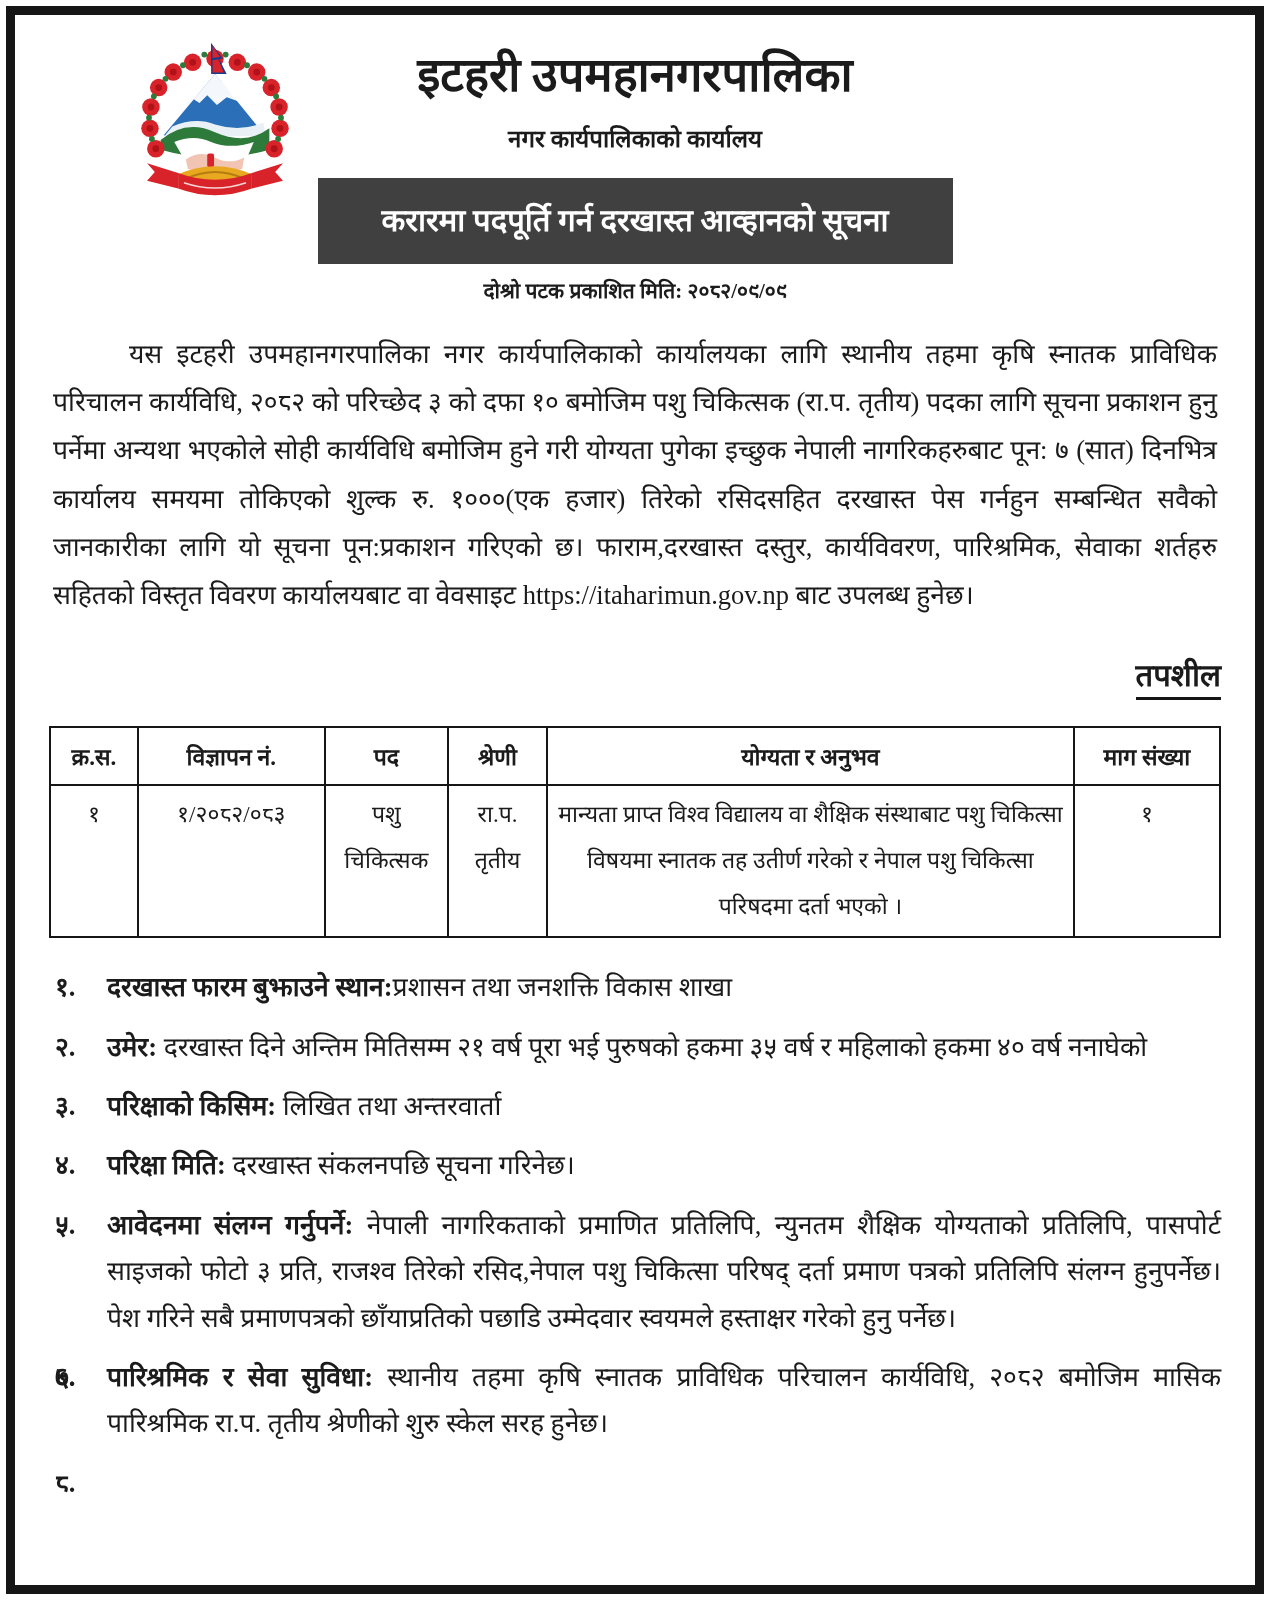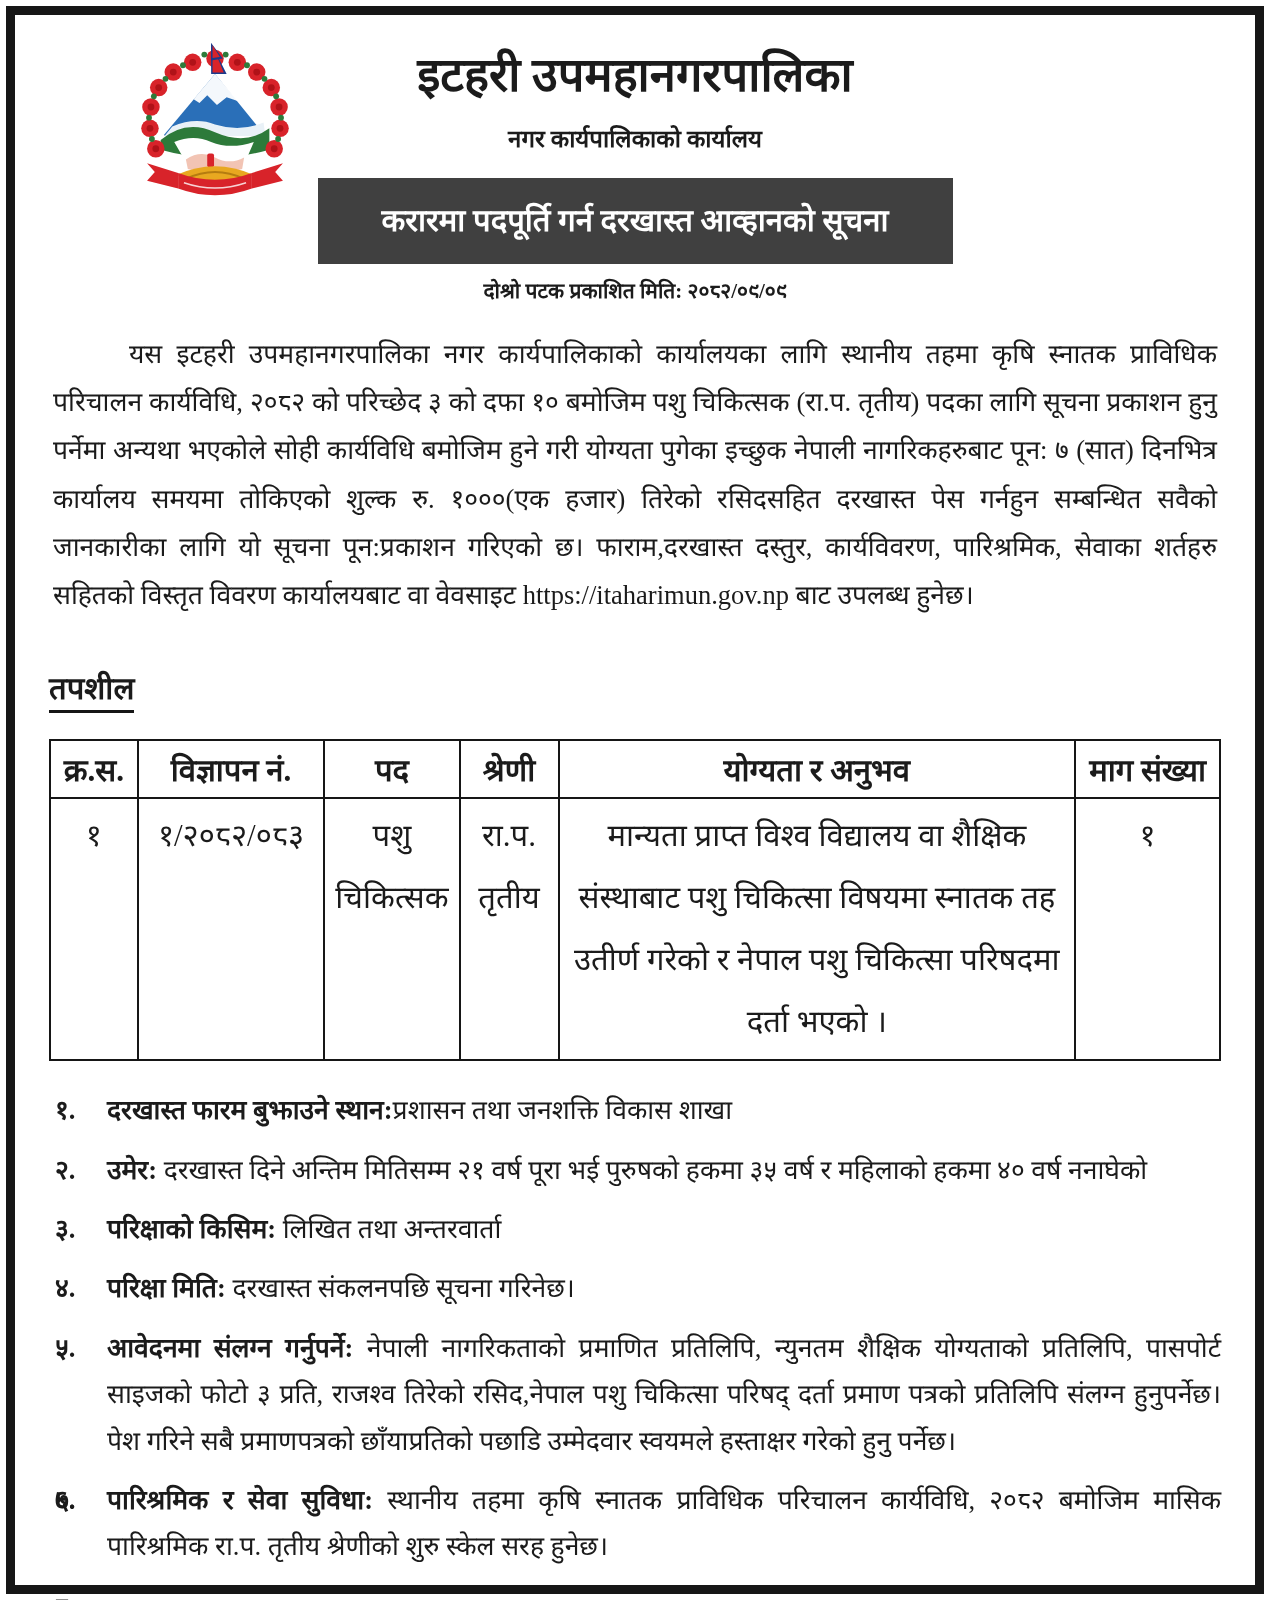--- a/index.html
+++ b/index.html
@@ -32,28 +32,28 @@
     padding:20px 30px 24px 30px;
   }
   .pubdate{
     font-size:21px;margin-top:12px;font-weight:600;
   }
   .intro{
     margin:26px 4px 0 4px;
     font-size:26.5px;line-height:1.82;
     text-align:justify;text-indent:76px;
   }
-  .tapashil-wrap{text-align:left;margin-top:47px;}
+  .tapashil-wrap{text-align:right;margin-top:34px;}
   .tapashil{
     display:inline-block;font-size:31px;font-weight:700;margin:0;
     border-bottom:3px solid #161616;padding-bottom:2px;
   }
   table.vacancy{
     width:100%;border-collapse:collapse;margin-top:26px;
-    font-size:31px;
+    font-size:23px;
   }
   table.vacancy th, table.vacancy td{
     border:2px solid #161616;padding:6px 10px;
   }
   table.vacancy th{font-weight:700;text-align:center;height:44px;}
   table.vacancy td{vertical-align:top;text-align:center;line-height:2.0;}
   td.qual{text-align:justify;padding:8px 16px;margin-left:11px;}
   col.c-sn{width:7.5%;} col.c-ad{width:16%;} col.c-post{width:10.5%;}
   col.c-grade{width:8.5%;} col.c-qual{width:45%;} col.c-demand{width:12.5%;}
   ol.notes{

